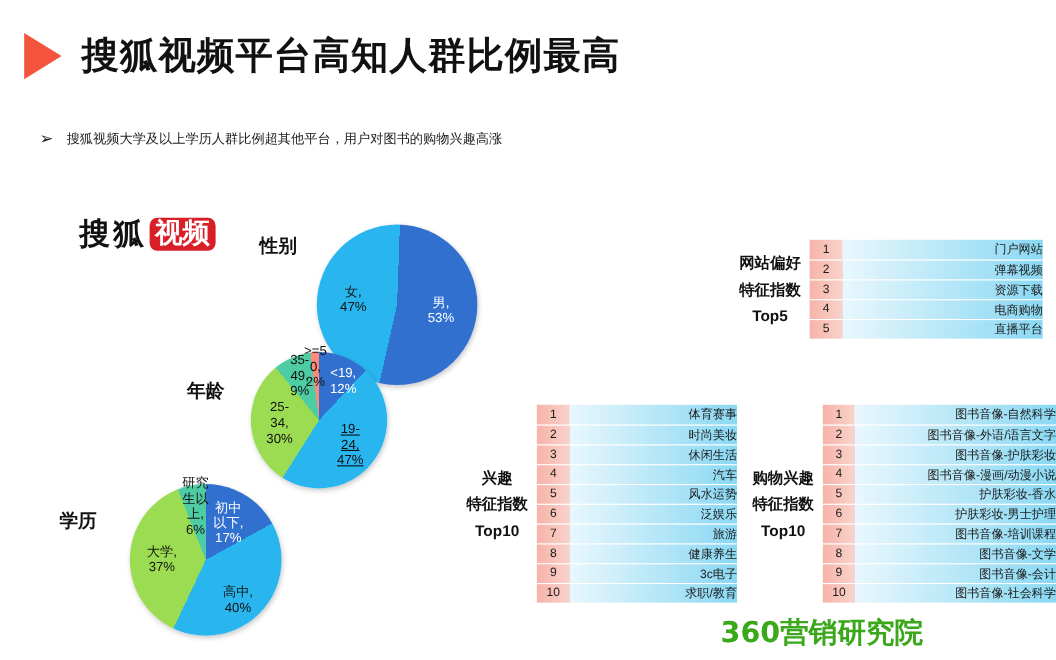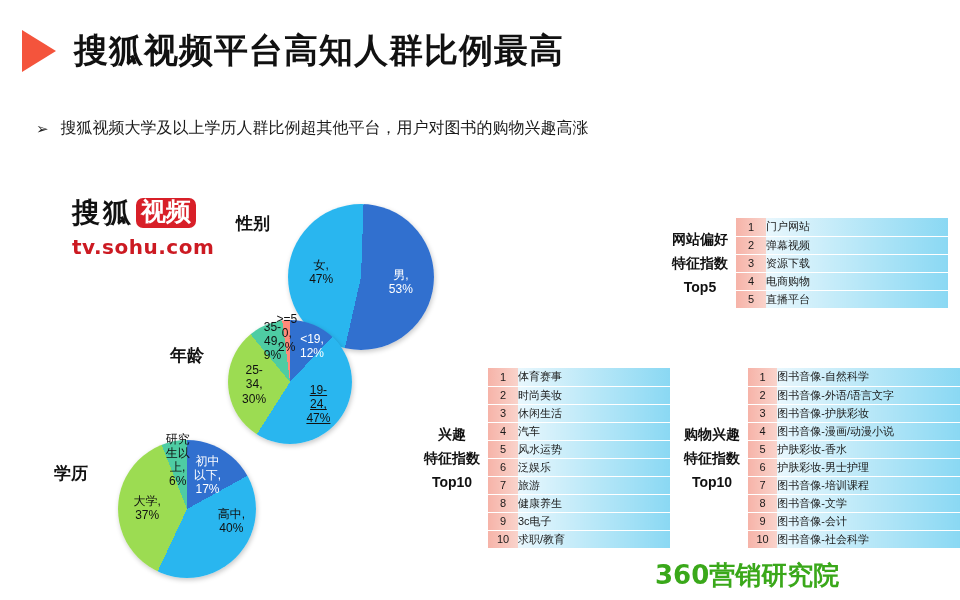--- a/index.html
+++ b/index.html
@@ -27,21 +27,21 @@
     font-size: 34px; font-weight: bold; color: #111;
     letter-spacing: 1px; white-space: nowrap;
   }
 
   
   #subtitle-row {
     position: absolute; left: 36px; top: 118px;
     display: flex; align-items: center; gap: 12px;
   }
   #subtitle-bullet { font-size: 15px; color: #222; line-height: 1; }
-  #subtitle-text { font-size: 16px; color: #1b1b1b; white-space: nowrap; }
+  #subtitle-text { font-size: 12px; color: #1b1b1b; white-space: nowrap; }
 
   
   #sohu-logo { position: absolute; left: 72px; top: 198px; width: 160px; }
   #sohu-top { display: flex; align-items: center; gap: 3px; }
   .sohu-char {
     font-size: 28px; font-weight: bold; color: #111;
     font-family: "DejaVu Sans", sans-serif; line-height: 1;
   }
   #sohu-badge {
     background: #d81f28; color: #fff; font-size: 25px; font-weight: bold;
@@ -92,21 +92,21 @@
   .rank-table { border-collapse: collapse; }
   .rank-table td {
     height: 18px; padding: 0; font-size: 11px; color: #1a1a1a;
     border-bottom: 1px solid #ffffff;
   }
   .rk-num {
     width: 30px; text-align: center;
     background: linear-gradient(to right, #f6b3a8, #f9d3cb);
   }
   .rk-txt {
-    text-align: left; padding: 0 6px;
+    text-align: right; padding: 0 6px;
     background: linear-gradient(to right, #e9f7fd 0%, #bde9f8 45%, #8ad8f3 100%);
   }
 
   #rank-site { left: 672px; top: 218px; }
   #rank-site .rk-txt { width: 182px; }
 
   #rank-interest { left: 424px; top: 368px; }
   #rank-interest .rk-txt { width: 152px; }
 
   #rank-shopping { left: 684px; top: 368px; }
@@ -143,21 +143,20 @@
     <span id="subtitle-bullet">➢</span>
     <span id="subtitle-text">搜狐视频大学及以上学历人群比例超其他平台，用户对图书的购物兴趣高涨</span>
   </div>
 
   <div id="sohu-logo">
     <div id="sohu-top">
       <span class="sohu-char">搜</span>
       <span class="sohu-char">狐</span>
       <span id="sohu-badge">视频</span>
     </div>
-    <div id="sohu-url">tv.sohu.com</div>
   </div>
 
   <div class="pie-wrap" id="pie-gender-wrap">
     <div class="pie-title" id="pie-gender-title">性别</div>
     <div class="pie" id="pie-gender" style="background: conic-gradient(from 2deg, rgb(49, 112, 207) 0deg, rgb(49, 112, 207) 190.8deg, rgb(41, 182, 239) 190.8deg, rgb(41, 182, 239) 360deg);">
         <div class="slice-label lbl-dark" style="left: 100.816px; top: 64.1711px;">男,<br>53%</div>
         <div class="slice-label lbl-light" style="left: 21.1844px; top: 53.8289px;">女,<br>47%</div>
       </div>
   </div>
 
@@ -169,21 +168,21 @@
         <div class="slice-label lbl-light" style="left: 14.111px; top: 43.2579px;">25-<br>34,<br>30%</div>
         <div class="slice-label lbl-light" style="left: 35.7713px; top: 0.0314335px;">35-<br>49,<br>9%</div>
         <div class="slice-label lbl-light" style="left: 48.3856px; top: -8.50213px;">&gt;=5<br>0,<br>2%</div>
       </div>
   </div>
 
   <div class="pie-wrap" id="pie-edu-wrap">
     <div class="pie-title" id="pie-edu-title">学历</div>
     <div class="pie" id="pie-edu" style="background: conic-gradient(rgb(49, 112, 207) 0deg, rgb(49, 112, 207) 61.2deg, rgb(41, 182, 239) 61.2deg, rgb(41, 182, 239) 205.2deg, rgb(156, 220, 82) 205.2deg, rgb(156, 220, 82) 338.4deg, rgb(78, 204, 163) 338.4deg, rgb(78, 204, 163) 360deg);">
         <div class="slice-label lbl-dark" style="left: 75.8718px; top: 13.5531px;">初中<br>以下,<br>17%</div>
-        <div class="slice-label lbl-light" style="left: 84.6733px; top: 67px; margin-left: 15px;">高中,<br>40%</div>
+        <div class="slice-label lbl-light" style="left: 84.6733px; top: 91px;">高中,<br>40%</div>
         <div class="slice-label lbl-light" style="left: 15.4997px; top: 53.7429px;">大学,<br>37%</div>
         <div class="slice-label lbl-light" style="left: 47.6909px; top: -8.30003px;">研究<br>生以<br>上,<br>6%</div>
       </div>
   </div>
 
   <div class="rank-block" id="rank-site">
     <div class="rank-head">
         <div>网站偏好</div>
         <div>特征指数</div>
         <div>Top5</div>

